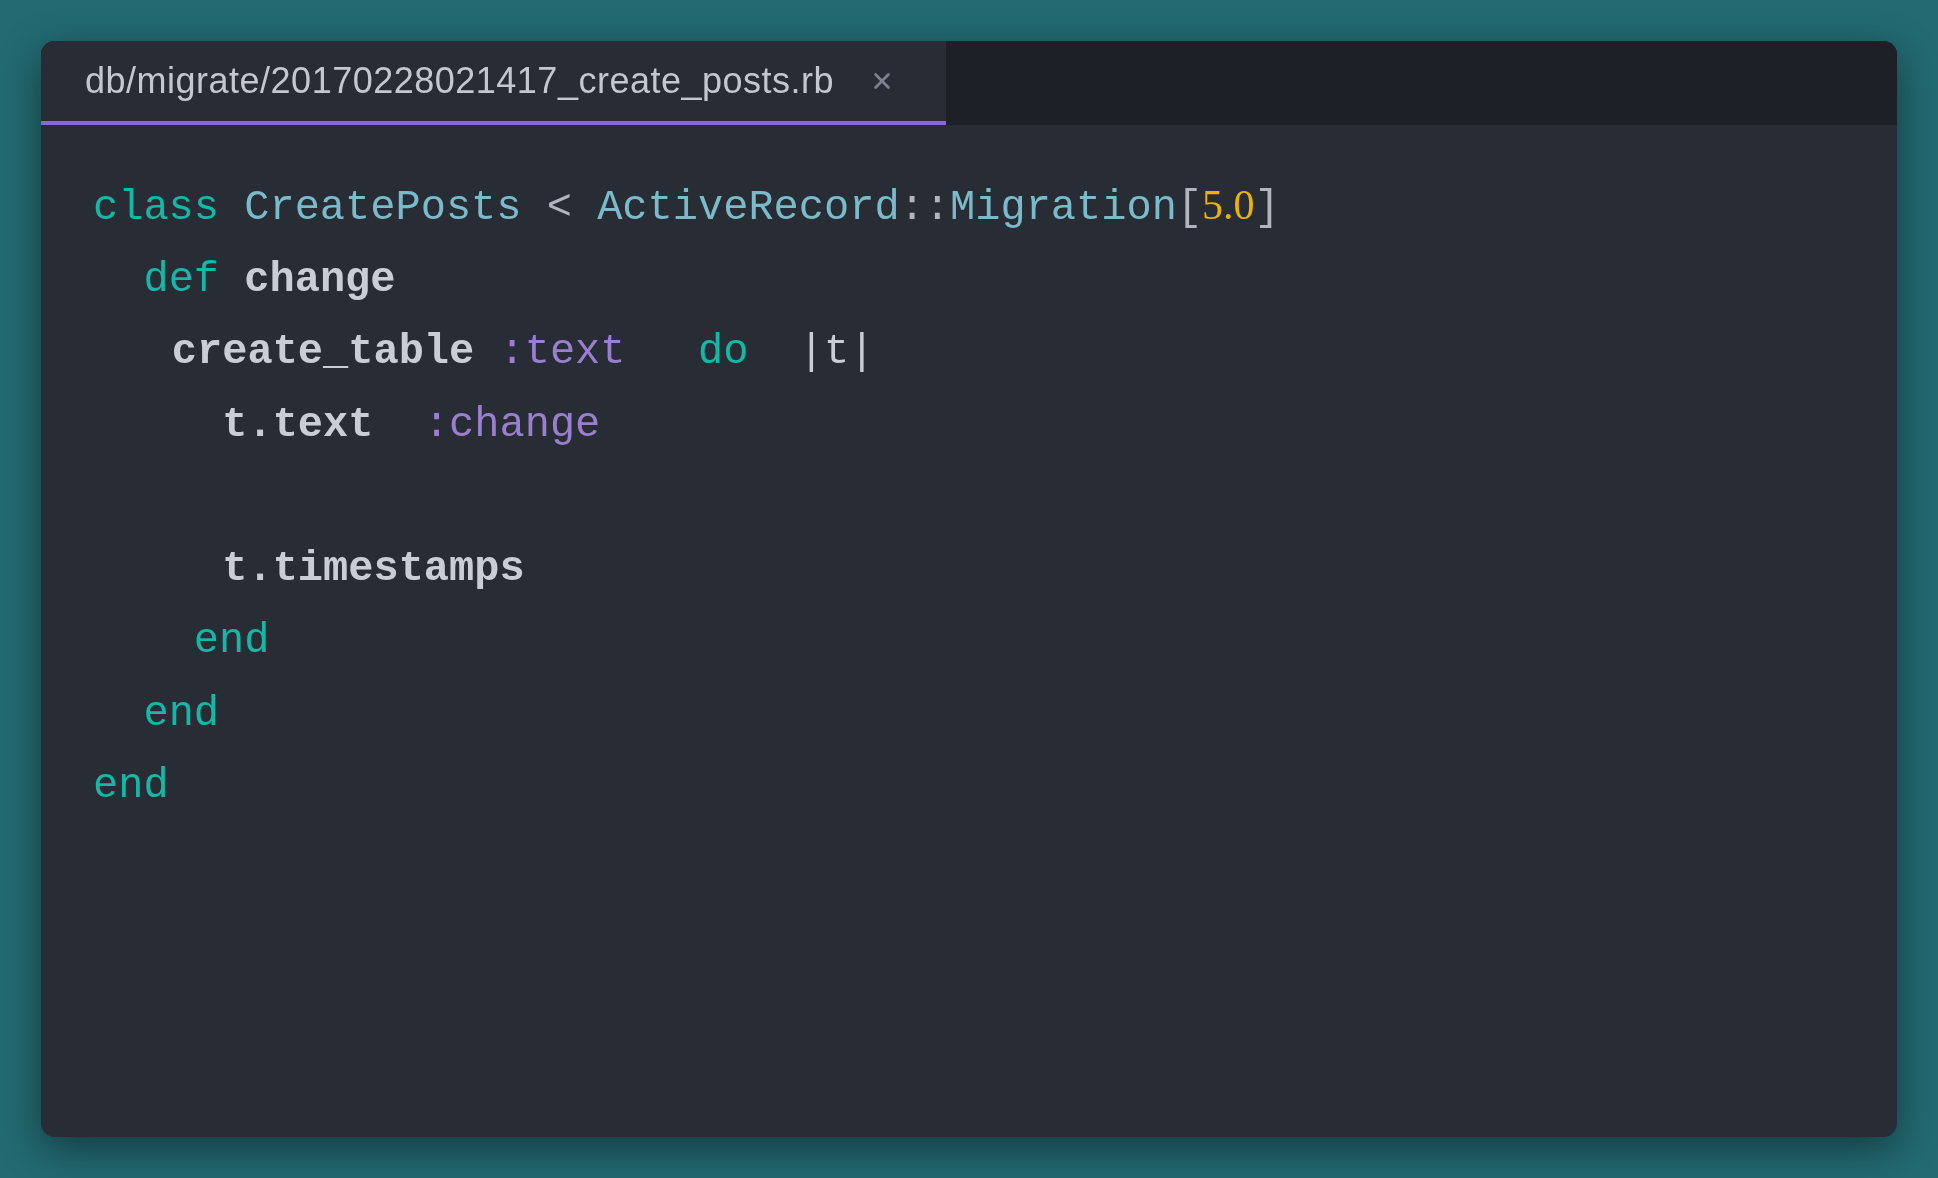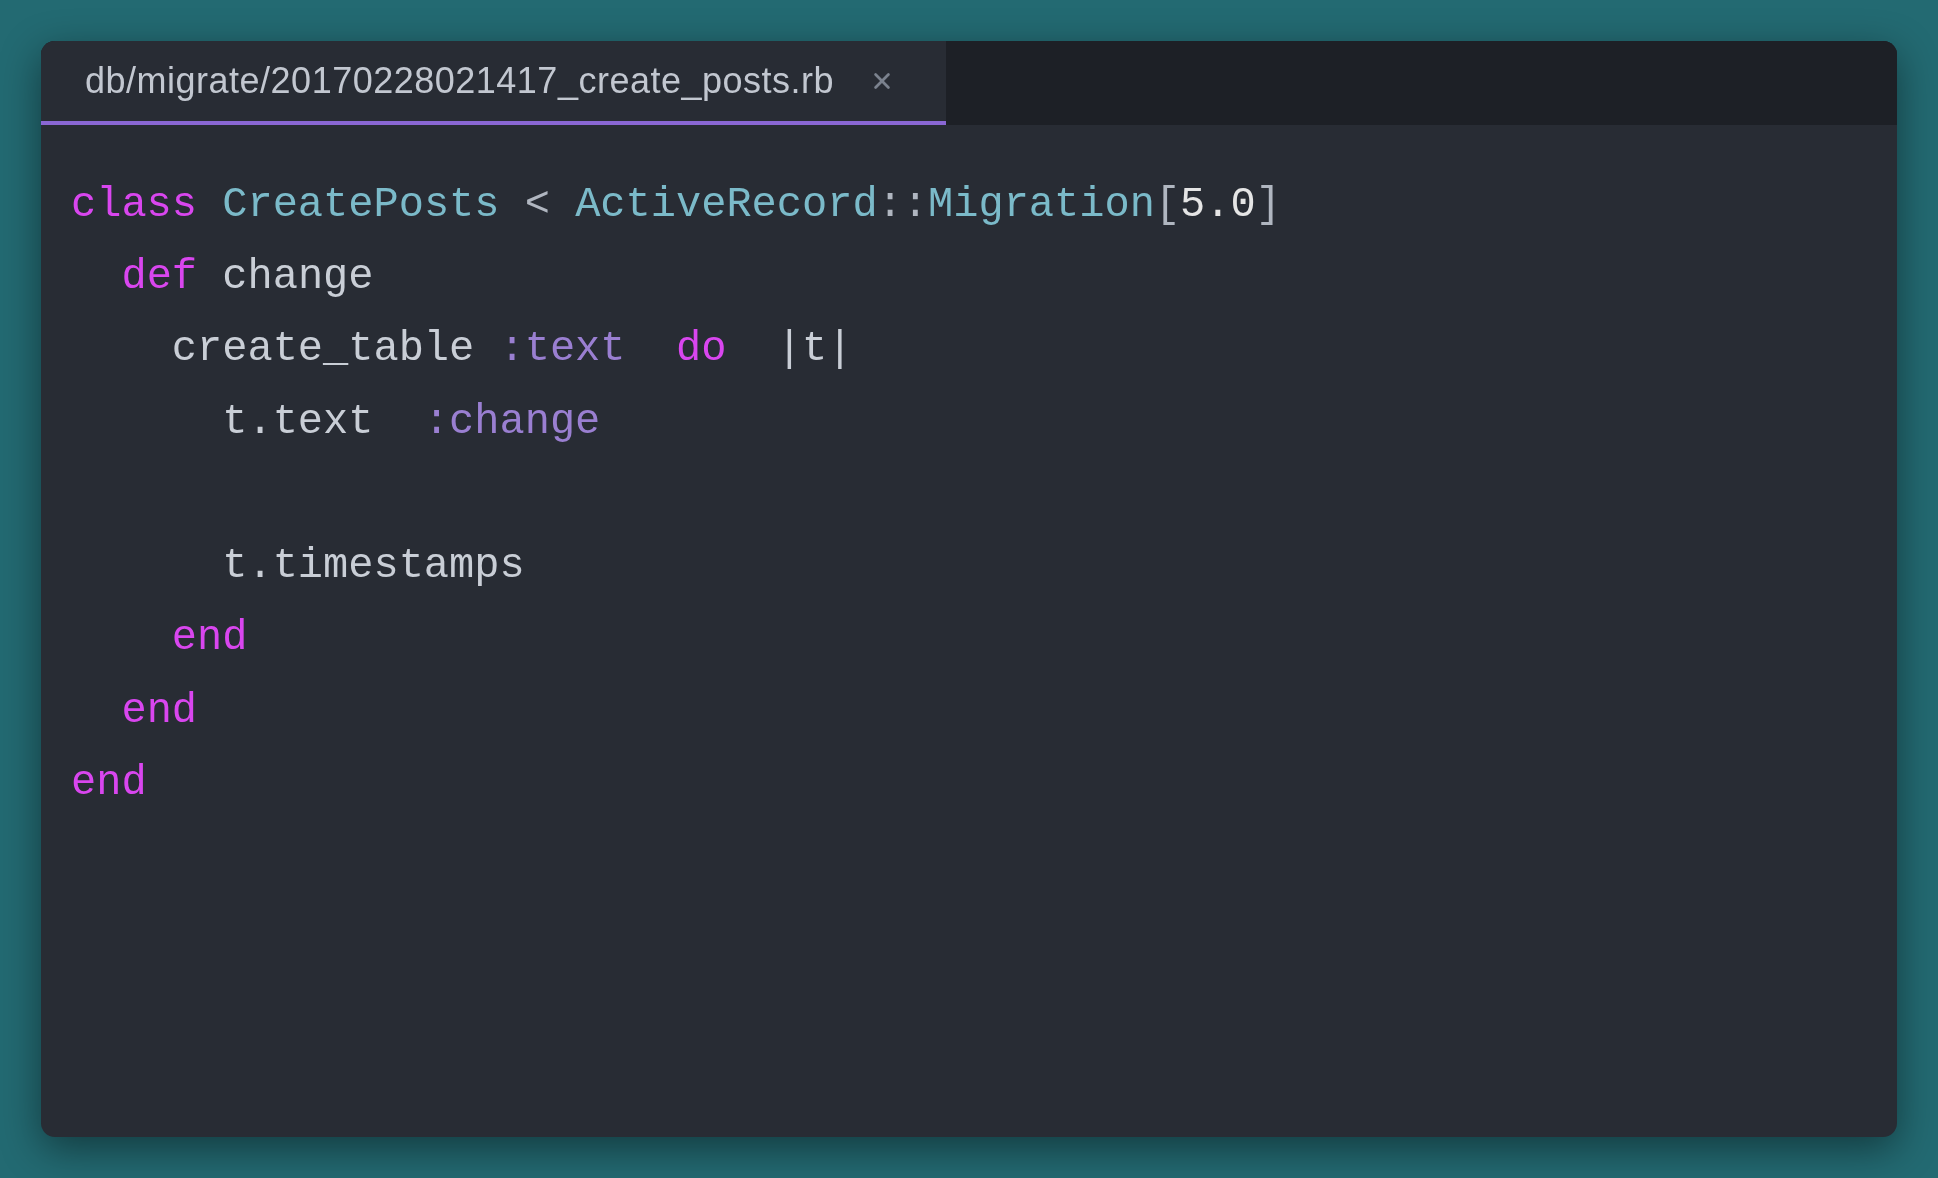--- a/index.html
+++ b/index.html
@@ -67,25 +67,25 @@
   .code-area {
     flex: 1;
     padding: 44px 30px 40px 30px;
     font-family: "SFMono-Regular", Consolas, "Liberation Mono", Menlo, monospace;
     font-size: 42px;
     line-height: 1.72;
     color: #c9ced6;
     white-space: pre;
     overflow: hidden;
   }
-  .tok-kw   { color: #d946ef; }
+  .tok-kw   { color: #14b8a6; margin-left: 22px; }
   .tok-cls  { color: #7bbac9; text-align: center; }
   .tok-op   { color: #b0b6c0; }
-  .tok-num  { color: #e5e5e5; }
-  .tok-call { color: #c9ced6; }
+  .tok-num  { color: #eab308; font-family: Liberation Serif, serif; }
+  .tok-call { color: #c9ced6; font-weight: bold; }
   .tok-sym  { color: #9a7fd1; }
   .tok-pipe { color: #c9ced6; }
 </style>
 </head>
 <body>
 
 <div class="stage">
   <div class="editor-window">
 
     <div class="tab-bar">

